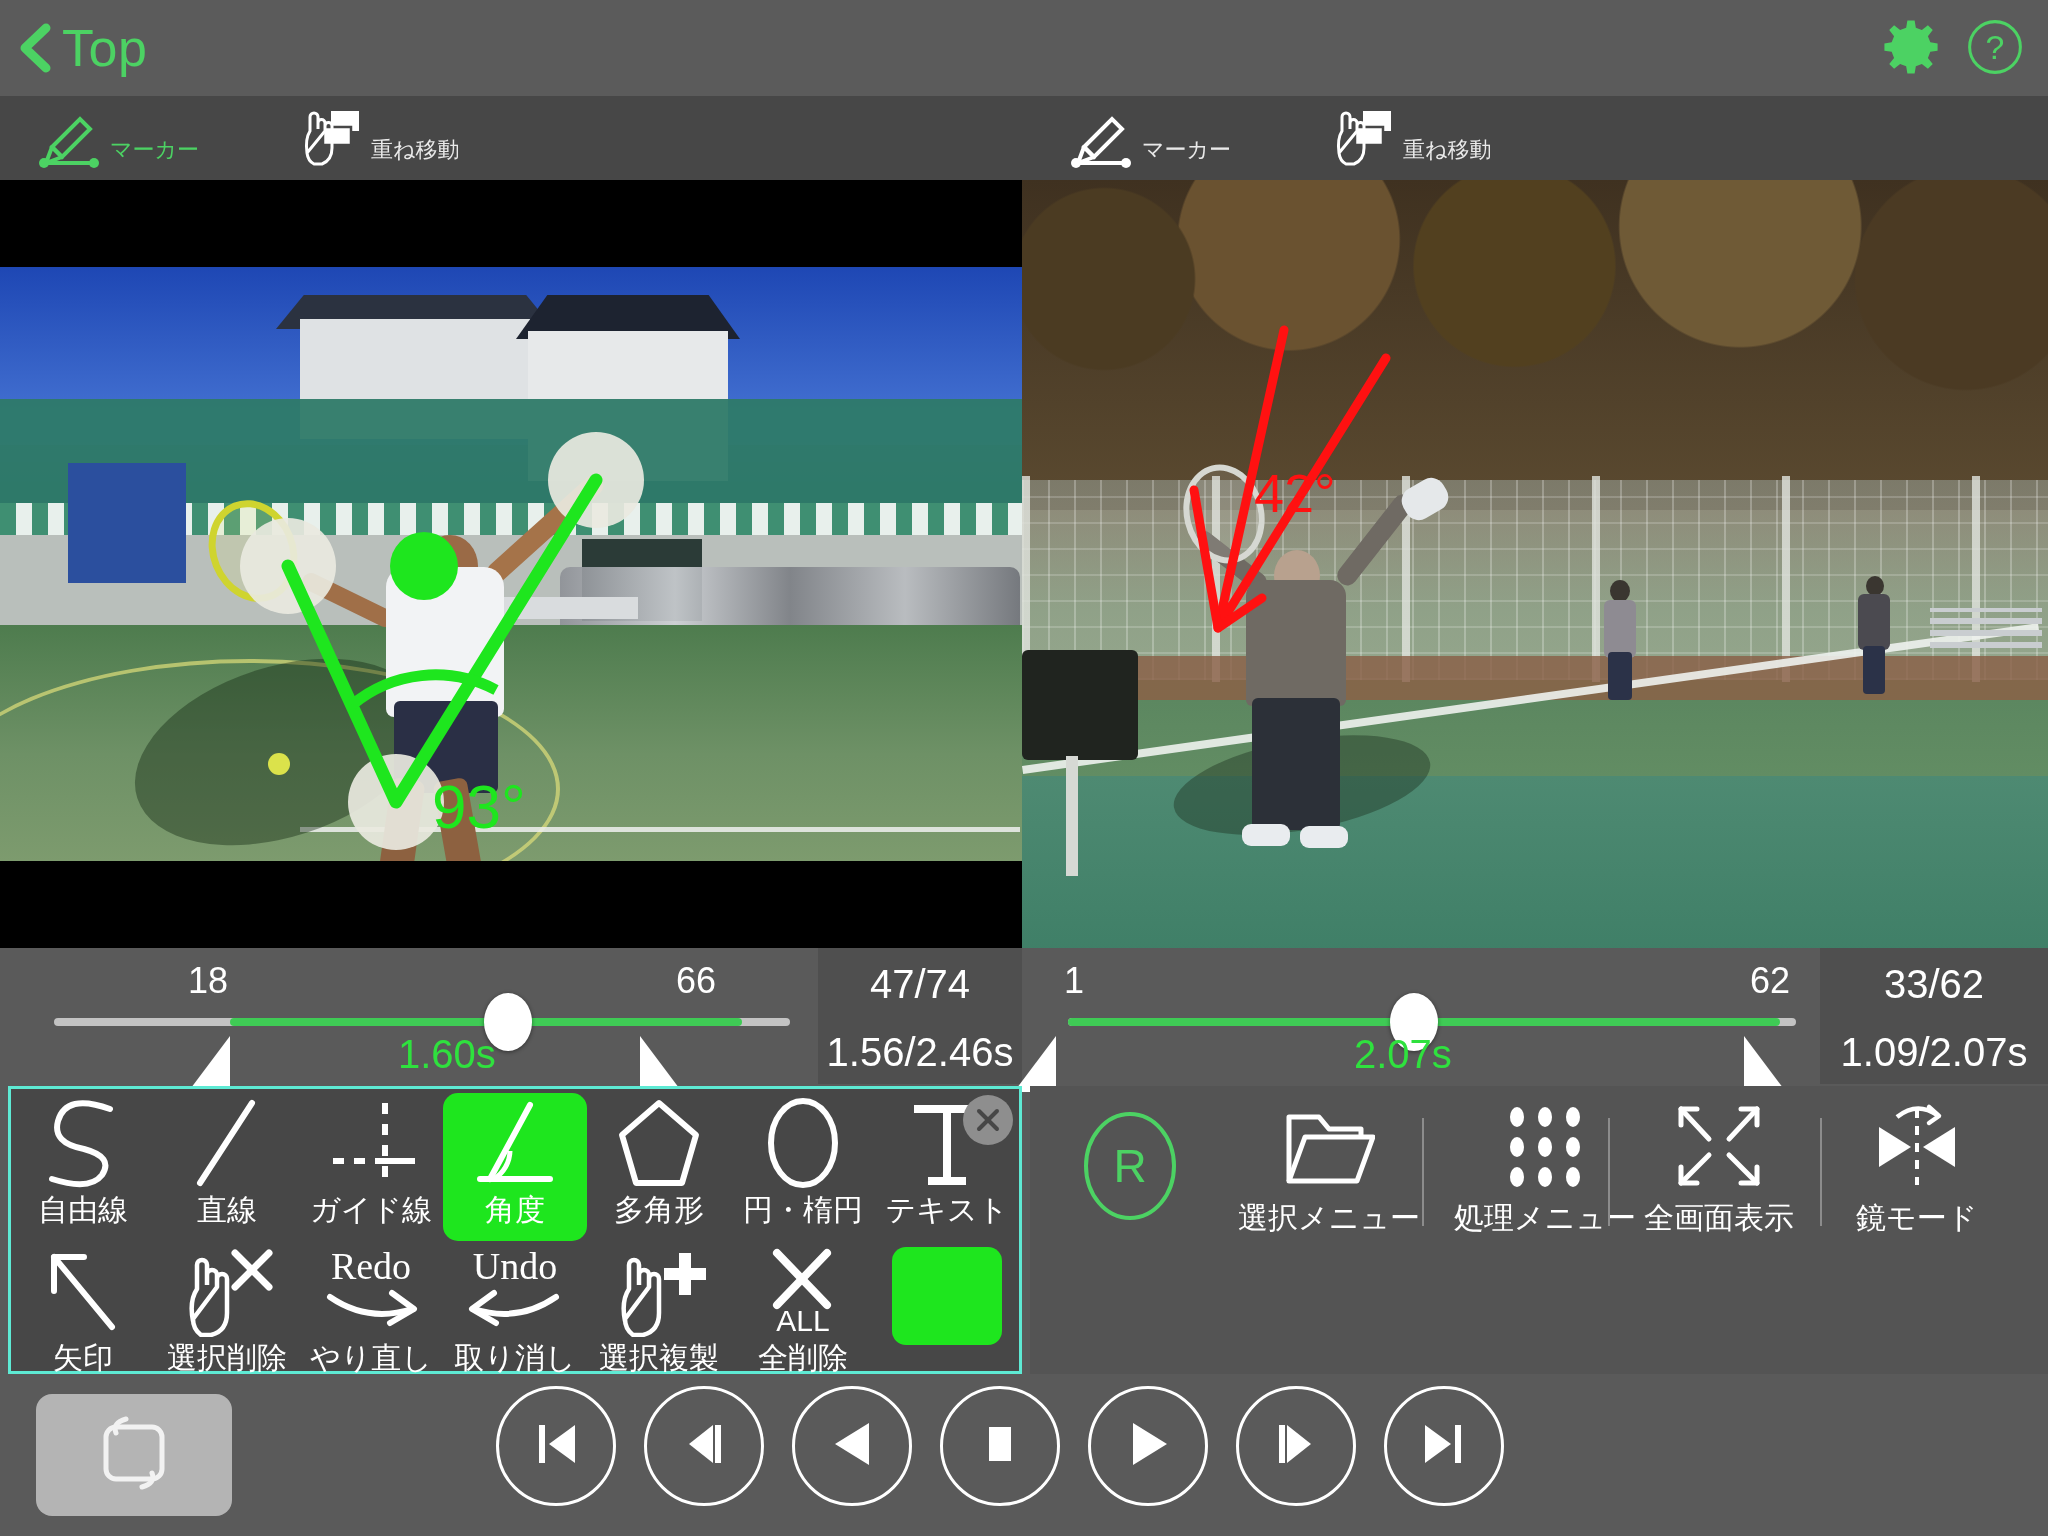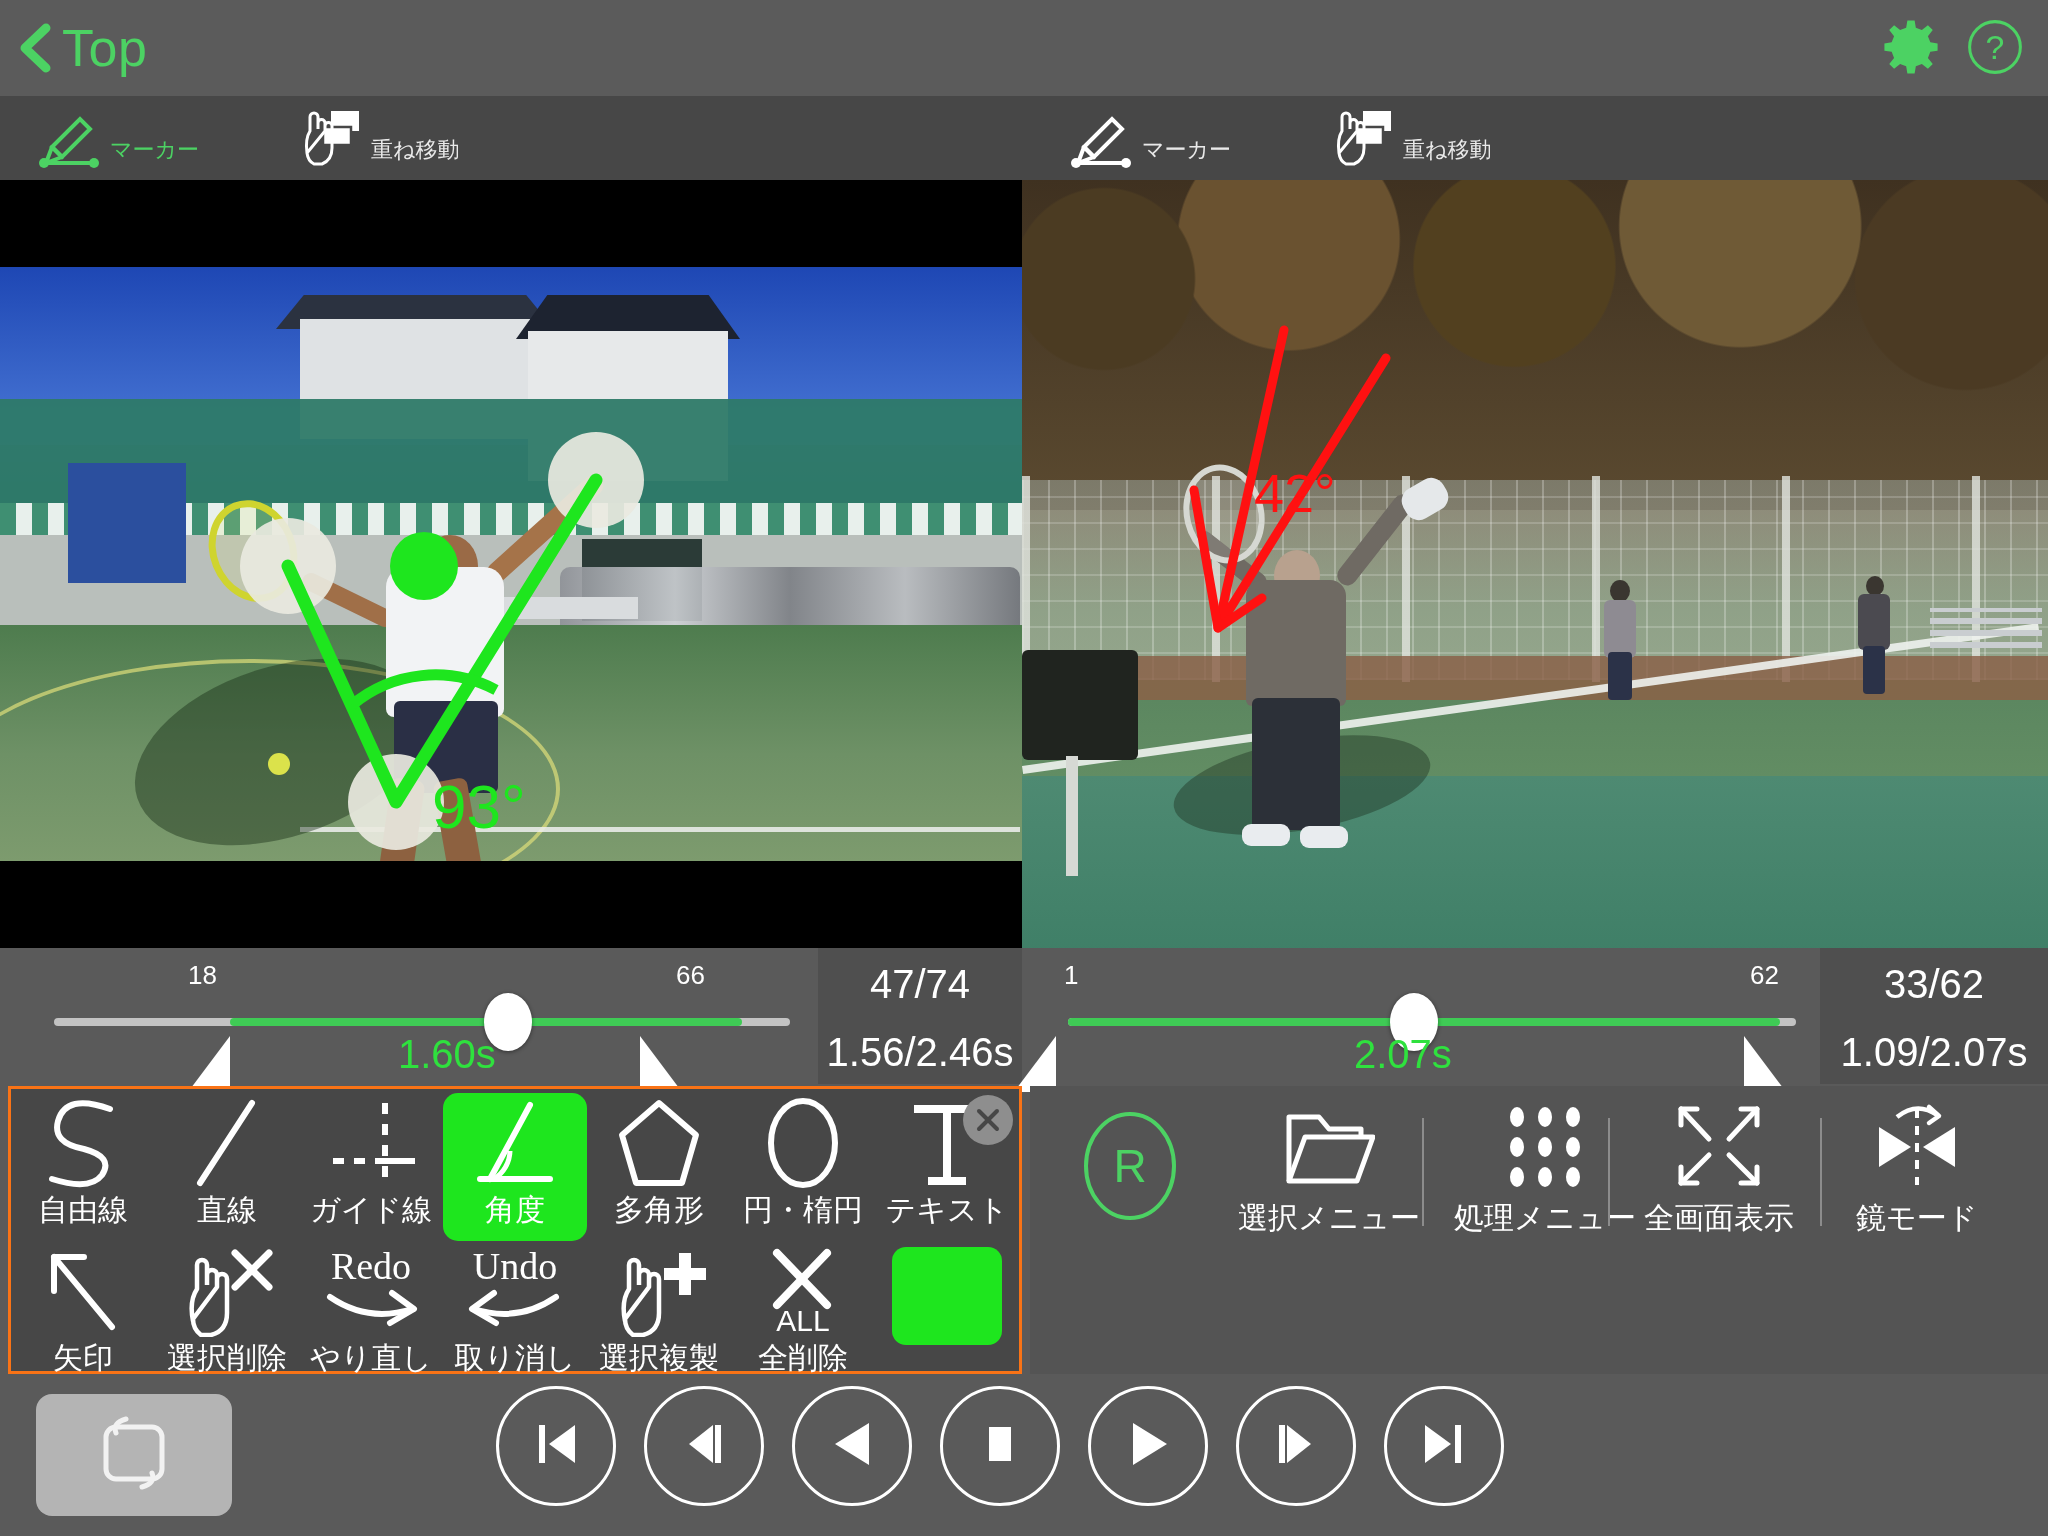--- a/index.html
+++ b/index.html
@@ -148,35 +148,35 @@
 
   
   .sliders{ position:absolute; left:0; top:948px; width:2048px; height:136px; }
   .sl-block{ position:absolute; top:0; height:136px; background:#5a5a5a; }
   .sl-block.L{ left:0; width:818px; }
   .sl-rd{ position:absolute; top:0; height:136px; background:#4f4f4f; }
   .sl-rd.L{ left:818px; width:204px; }
   .sl-block.R{ left:1022px; width:798px; }
   .sl-rd.R{ left:1820px; width:228px; }
 
-  .s-min,.s-max{ position:absolute; color:#fff; font-size:26px; top:12px; }
+  .s-min,.s-max{ position:absolute; color:#fff; font-size:36px; top:12px; }
   .track{ position:absolute; height:8px; border-radius:4px; background:#c3c3c3; top:70px; }
   .track .fill{ position:absolute; top:0; height:8px; background:#3fcb55; border-radius:4px; }
   .knob{ position:absolute; width:48px; height:58px; border-radius:50%; background:#fff; top:45px;
     box-shadow:0 1px 4px rgba(0,0,0,.45); cursor:pointer; }
   .tri{ position:absolute; width:0; height:0; top:88px; }
   .tri.l{ border-left:42px solid transparent; border-bottom:56px solid #fff; }
   .tri.r{ border-right:42px solid transparent; border-bottom:56px solid #fff; }
   .time{ position:absolute; color:#2fe13e; font-size:40px; top:84px; }
   .frac{ position:absolute; color:#fff; font-size:40px; text-align:center; }
 
   
   .palette{
     position:absolute; left:8px; top:1086px; width:1014px; height:288px;
-    background:#474747; border:3px solid #f97316;
+    background:#474747; border:3px solid #5eead4;
   }
   .prow{ position:absolute; left:0; width:100%; display:flex; }
   .prow.one{ top:4px; height:148px; }
   .prow.two{ top:154px; height:130px; }
   .pcell{ flex:1; display:flex; flex-direction:column; align-items:center; justify-content:flex-start;
     cursor:pointer; position:relative; }
   .pcell.sel{ background:#1ee61e;border-radius:15px; }
   .pico{ height:100px; display:flex; align-items:center; justify-content:center; }
   .plab{ color:#fff; font-size:30px; line-height:1; margin-top:2px; white-space:nowrap; }
   .pcell.sel .plab{ color:#fff; }

